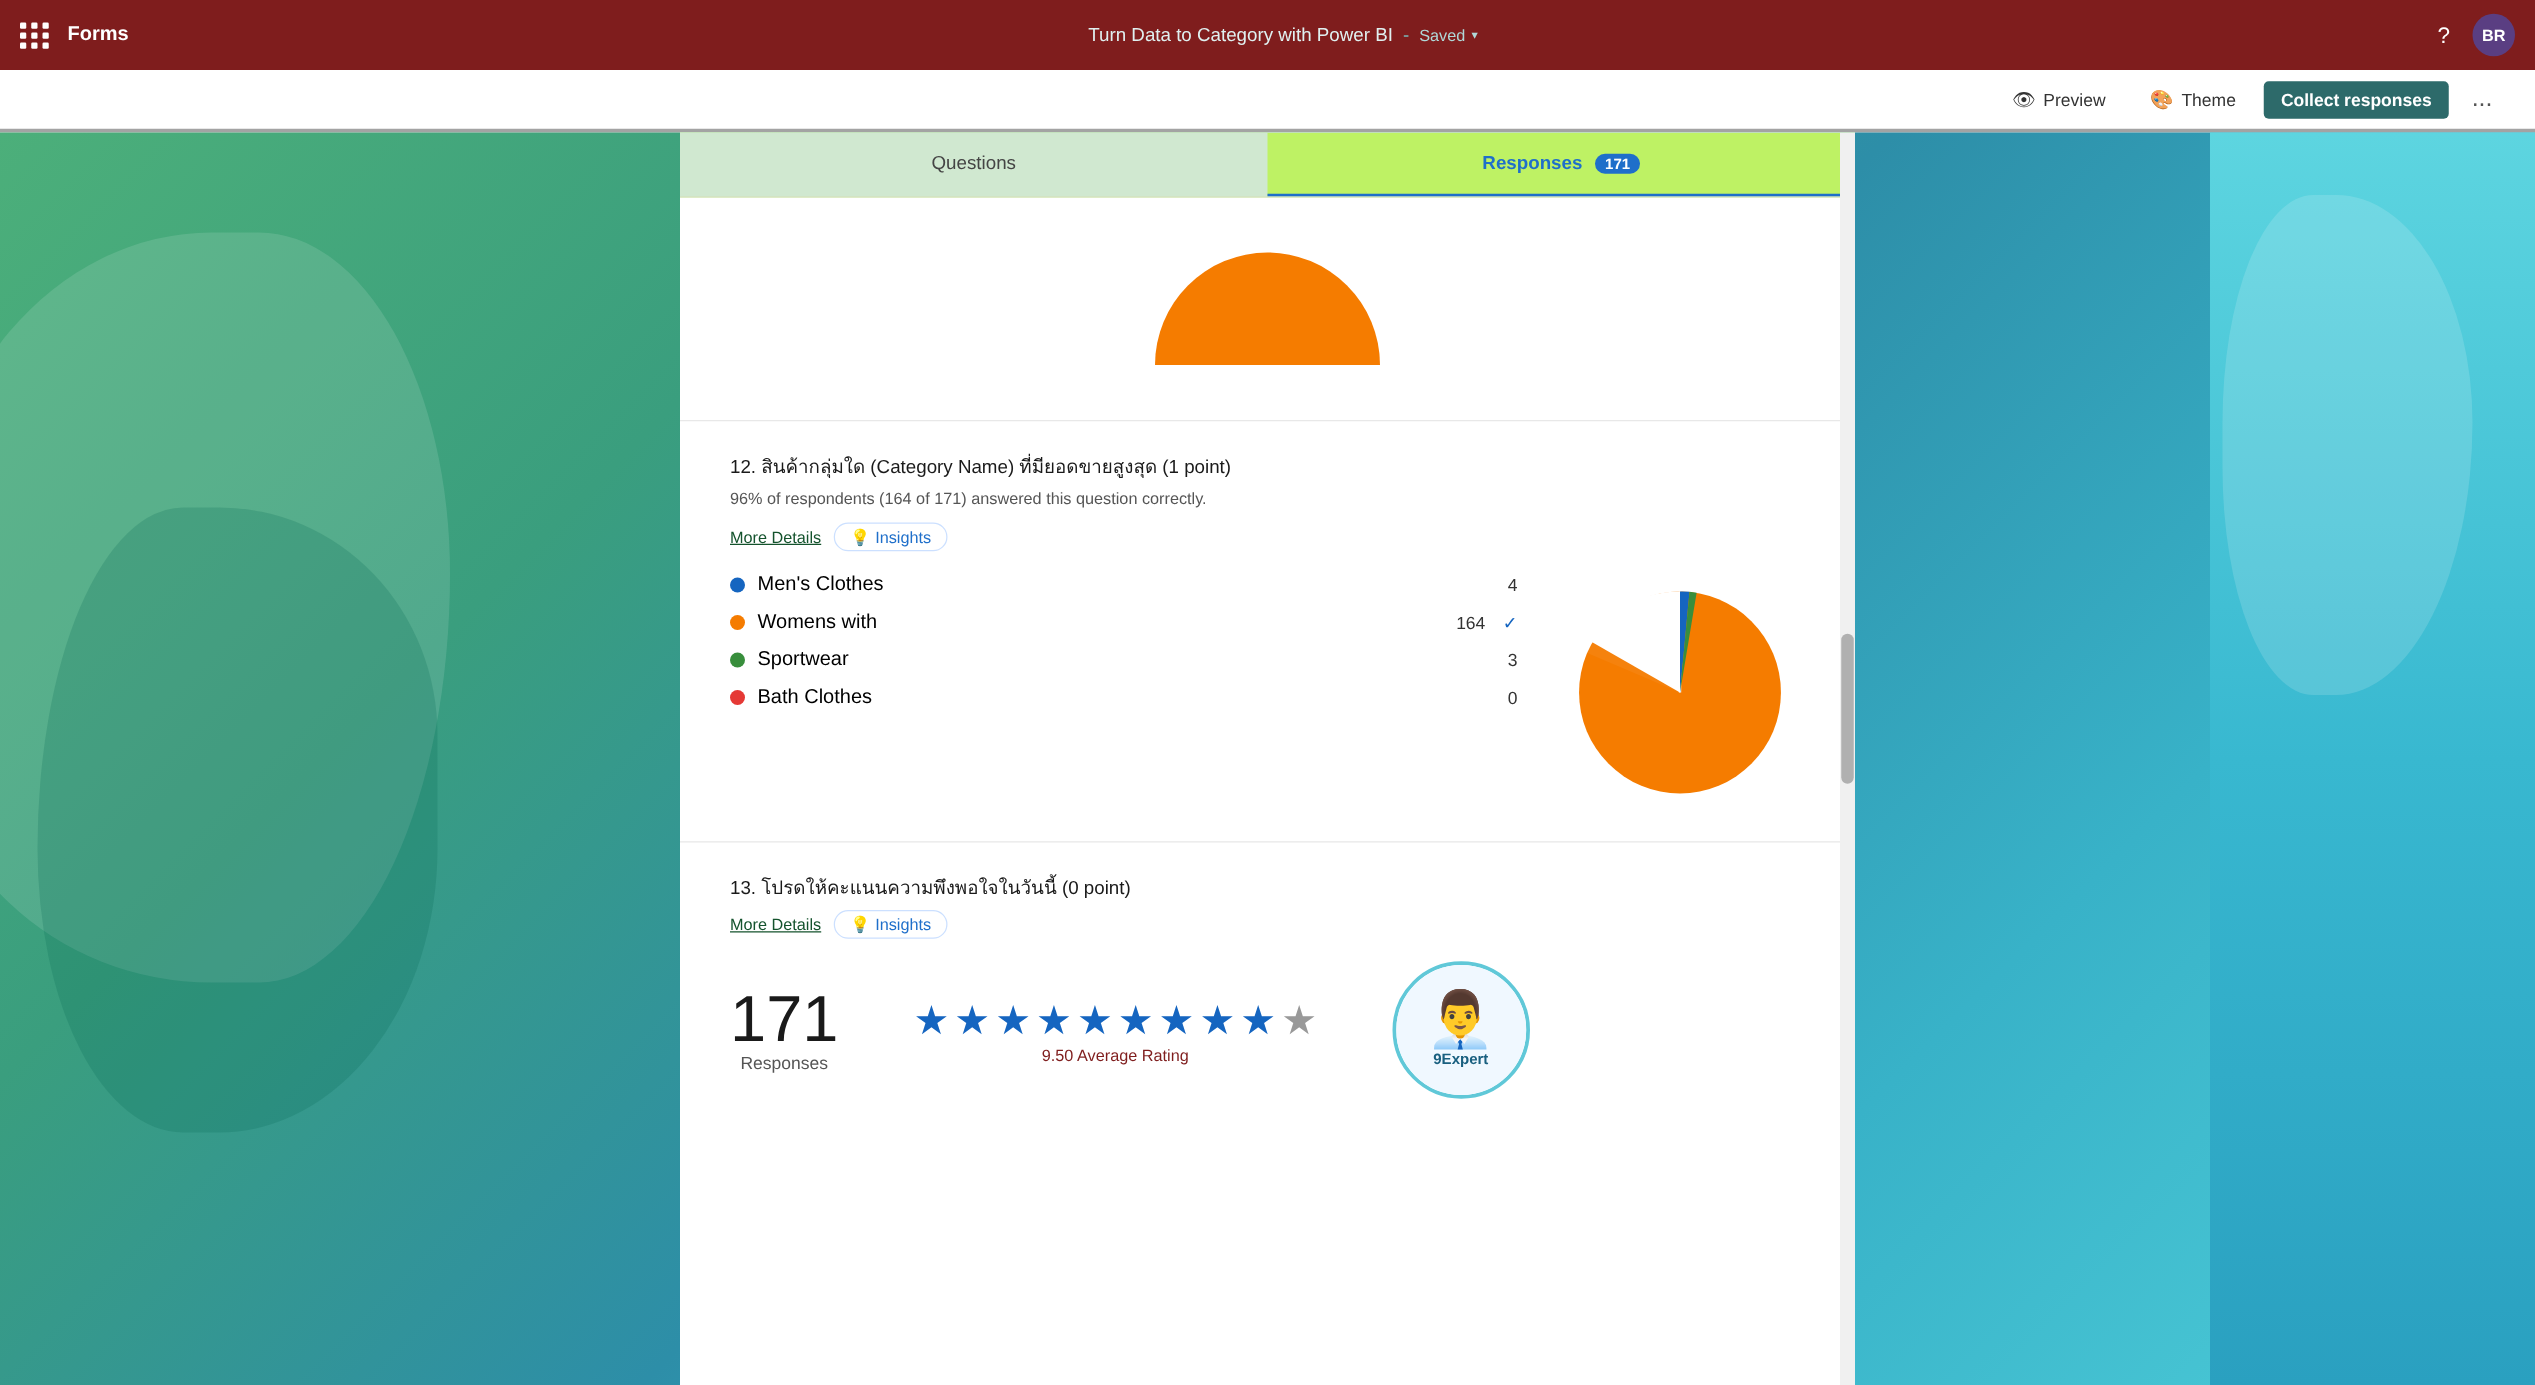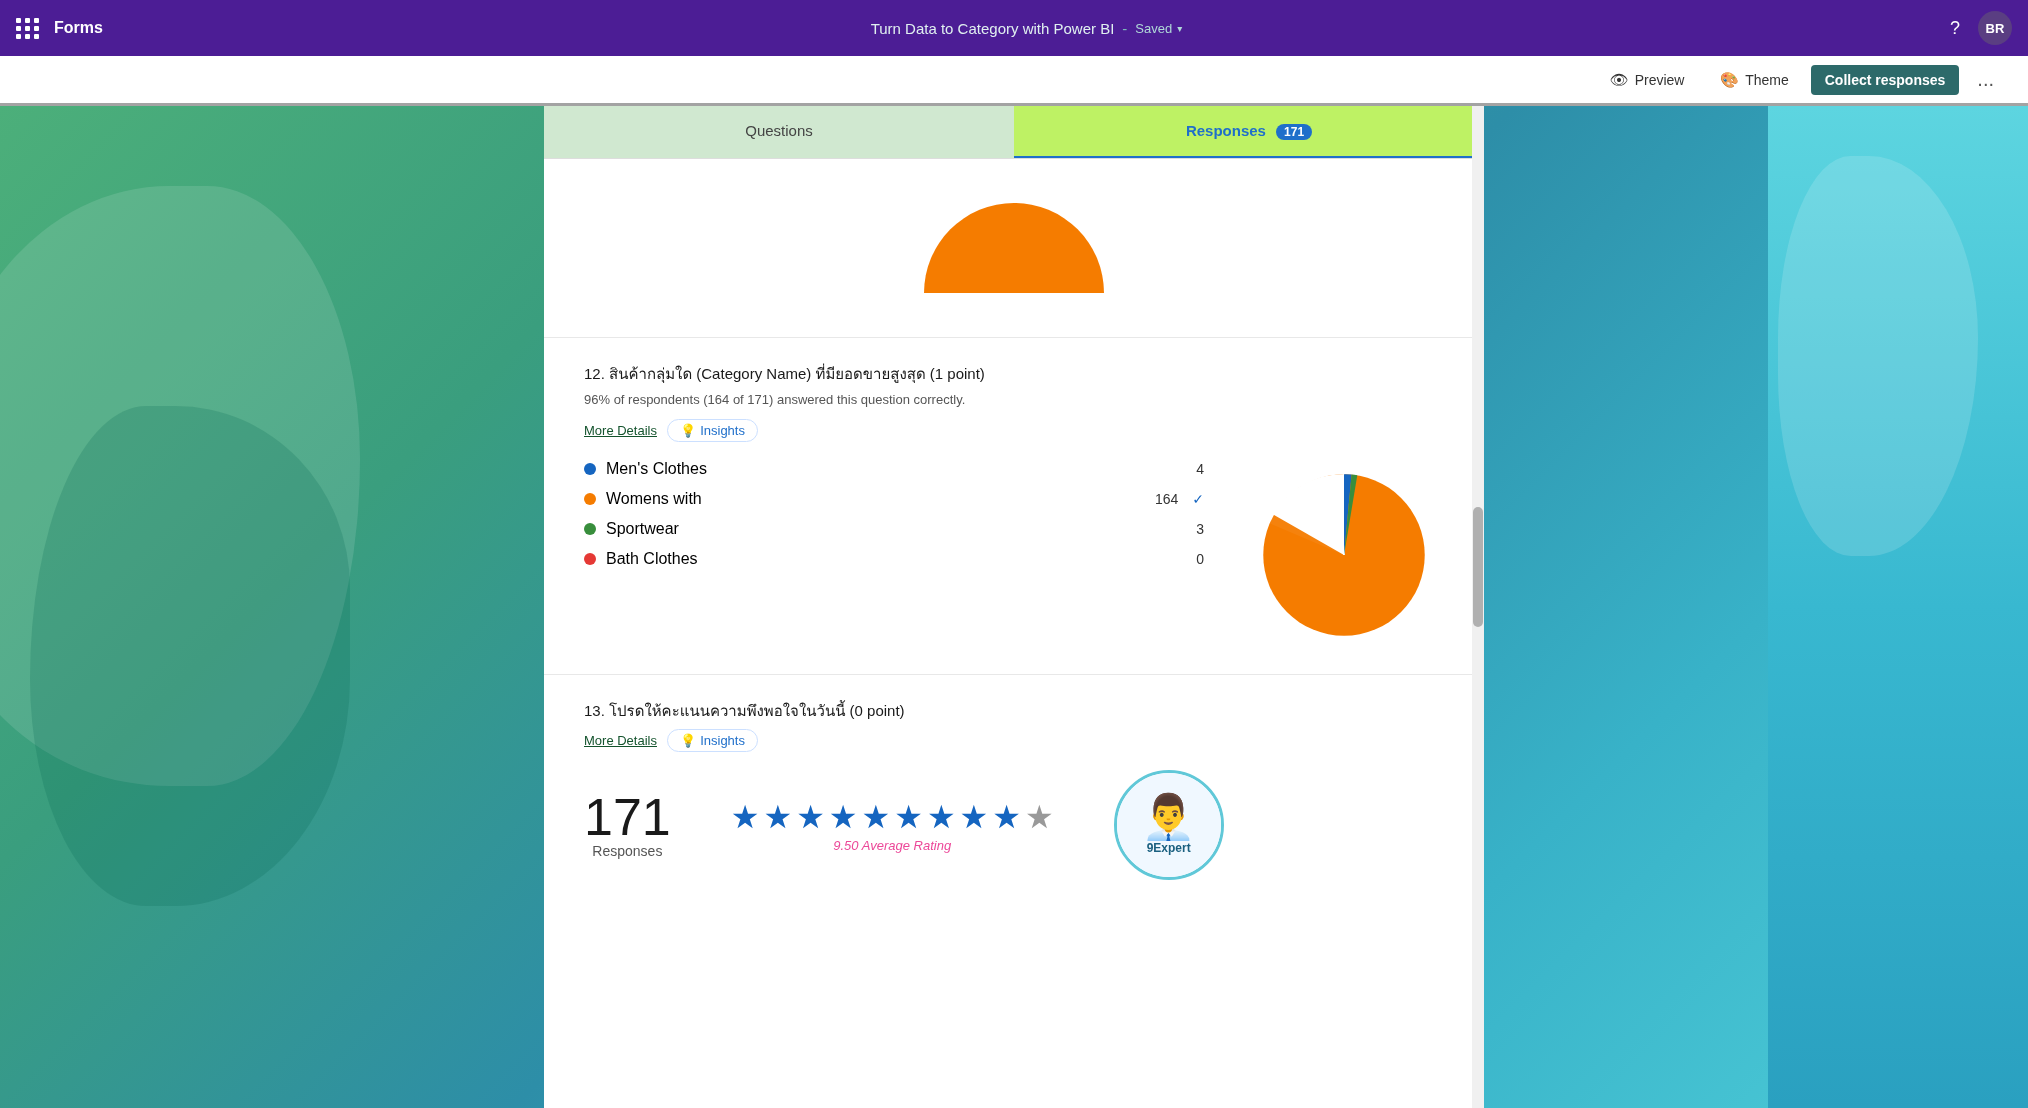--- a/index.html
+++ b/index.html
@@ -1,20 +1,20 @@
 <!DOCTYPE html>
 <html><head>
   <meta charset="utf-8">
   <style>
     * { box-sizing: border-box; margin: 0; padding: 0; }
     body { font-family: 'Segoe UI', Arial, sans-serif; background: #f3f2f1; width: 2028px; height: 1108px; overflow: hidden; }
 
     
     .topbar {
-      background: #4c1d95;
+      background: #7f1d1d;
       height: 56px;
       display: flex;
       align-items: center;
       padding: 16px 16px;
       justify-content: space-between;
       color: white;
     }
     .topbar-left { display: flex; align-items: center; gap: 14px; }
     .topbar-center { display: flex; align-items: center; gap: 8px; font-size: 15px; color: #e0f0f0; }
     .topbar-right { display: flex; align-items: center; gap: 18px; }
@@ -148,36 +148,36 @@
       background: none; border: none; padding: 0;
     }
     .insights-btn {
       display: flex; align-items: center; gap: 4px;
       border: 1px solid #cce0ff; border-radius: 16px;
       padding: 3px 12px; font-size: 13px; color: #1f6fca; cursor: pointer;
       background: white;
     }
     .insights-icon { font-size: 13px; }
 
-    .two-col { display: flex; gap: 40px; align-items: flex-start; }
+    .two-col { display: flex; gap: 30px; align-items: flex-start; }
     .choices-list { flex: 1; }
     .choice-row { display: flex; align-items: center; gap: 10px; margin-bottom: 12px; }
     .chart-area { width: 200px; flex-shrink: 0; display: flex; justify-content: center; }
 
     
     .q13-section { padding: 24px 40px; }
     .rating-area { display: flex; align-items: center; gap: 60px; margin-top: 16px; }
     .response-count { text-align: center; }
     .response-count .big-num { font-size: 52px; font-weight: 300; color: #1a1a1a; line-height: 1; }
     .response-count .label { font-size: 14px; color: #555; }
     .stars-area { text-align: center; }
     .stars-row { display: flex; gap: 4px; font-size: 32px; }
     .star-filled { color: #1565c0; }
     .star-half { color: #999; }
-    .avg-rating { font-size: 13px; color: #ec4899; margin-top: 2px; font-style: italic; }
+    .avg-rating { font-size: 13px; color: #7f1d1d; margin-top: 2px; }
 
     
     .avatar-circle {
       width: 110px; height: 110px; border-radius: 50%;
       border: 3px solid #60c8d8; overflow: hidden;
       display: flex; align-items: center; justify-content: center;
       background: white; flex-shrink: 0;
     }
     .avatar-inner {
       width: 100%; height: 100%;

